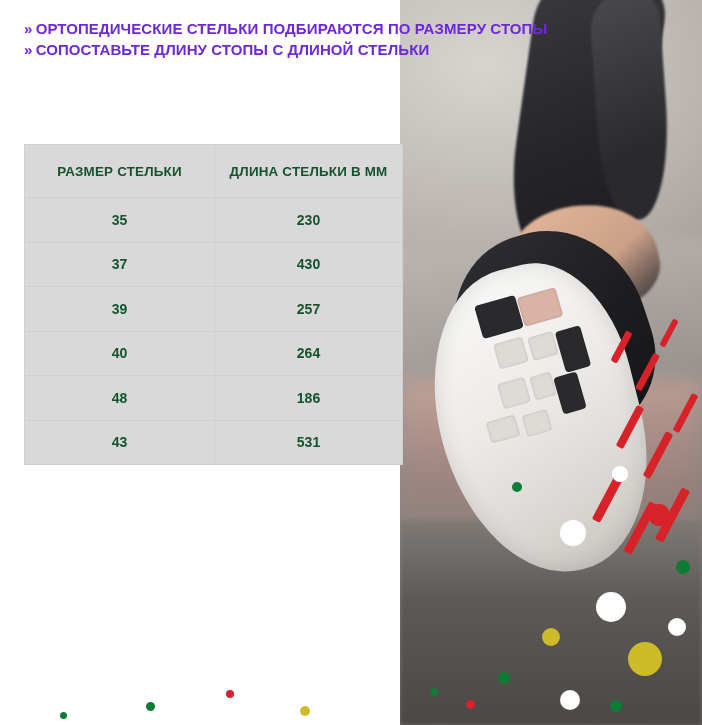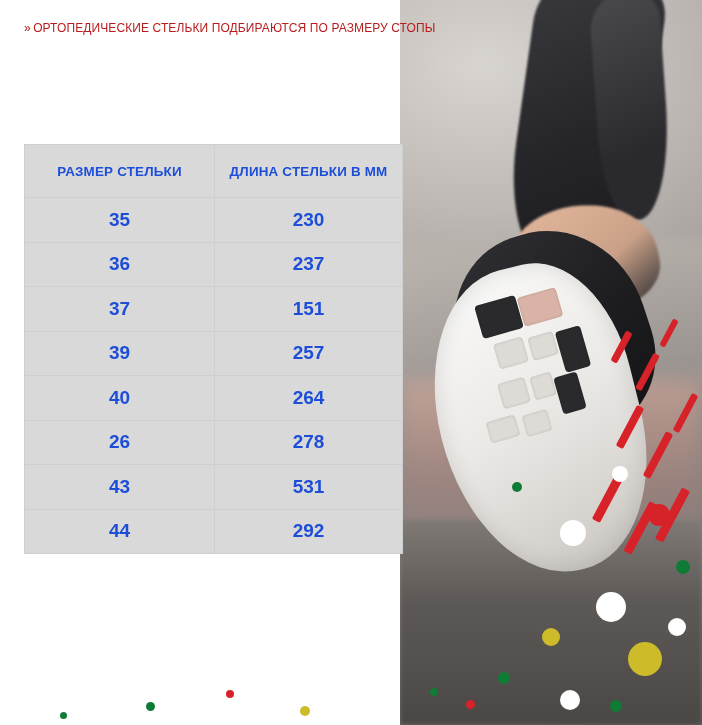--- a/index.html
+++ b/index.html
@@ -118,23 +118,23 @@
   }
 
   
   .header {
     position: absolute;
     left: 24px;
     top: 18px;
     width: 660px;
   }
   .hline {
-    color: #b91c1c;
-    font-size: 12px;
-    font-weight: normal;
+    color: #6d28d9;
+    font-size: 15px;
+    font-weight: bold;
     letter-spacing: 0.1px;
     line-height: 21px;
     white-space: nowrap;
     text-transform: uppercase;
   }
   .hline .marker { letter-spacing: -1px; }
   .hline.wrap { white-space: normal; line-height: 21px; }
 
   
   .table-wrap {
@@ -144,35 +144,35 @@
     width: 378px;
   }
   table.sizes {
     border-collapse: collapse;
     width: 378px;
     table-layout: fixed;
   }
   table.sizes th, table.sizes td {
     border: 1px solid #cfcfcf;
     text-align: center;
-    color: #1d4ed8;
+    color: #14532d;
     font-weight: bold;
   }
   table.sizes th {
     background: #d9d9d9;
     font-size: 13.4px;
     height: 52px;
     line-height: 17px;
     letter-spacing: 0.2px;
     padding: 0 4px;
     text-transform: uppercase;
   }
   table.sizes td {
     background: #d9d9d9;
-    font-size: 19px;
+    font-size: 14px;
     height: 43.5px;
     padding: 0;
   }
   table.sizes col.c1 { width: 190px; }
   table.sizes col.c2 { width: 188px; }
 </style>
 </head>
 <body>
 
 <div class="page">
@@ -226,64 +226,60 @@
   <div class="confetti" style="left:146px; top:702px; width:9px; height:9px; background:#0f7c35;"></div>
   <div class="confetti" style="left:226px; top:690px; width:8px; height:8px; background:#d8222a;"></div>
   <div class="confetti" style="left:300px; top:706px; width:10px; height:10px; background:#cdbb2a;"></div>
   <div class="confetti" style="left:60px; top:712px; width:7px; height:7px; background:#0f7c35;"></div>
 
   <div class="header">
     <div class="hline">
       <span class="marker">»</span>
       <span>Ортопедические стельки подбираются по размеру стопы</span>
     </div>
+    <div class="hline">
+      <span class="marker">»</span>
+      <span>Сопоставьте длину стопы с длиной стельки</span>
+    </div>
   </div>
 
   <div class="table-wrap">
     <table class="sizes">
       <colgroup>
           <col class="c1">
           <col class="c2">
         </colgroup>
       <thead>
         <tr>
           <th>Размер стельки</th>
           <th>Длина стельки в мм</th>
         </tr>
       </thead>
       <tbody>
         <tr>
           <td>35</td>
           <td>230</td>
         </tr>
         <tr>
-          <td>36</td>
-          <td>237</td>
-        </tr>
-        <tr>
           <td>37</td>
-          <td>151</td>
+          <td>430</td>
         </tr>
         <tr>
           <td>39</td>
           <td>257</td>
         </tr>
         <tr>
           <td>40</td>
           <td>264</td>
         </tr>
         <tr>
-          <td>26</td>
-          <td>278</td>
+          <td>48</td>
+          <td>186</td>
         </tr>
         <tr>
           <td>43</td>
           <td>531</td>
-        </tr>
-        <tr>
-          <td>44</td>
-          <td>292</td>
         </tr>
       </tbody>
     </table>
   </div>
 
 </div>
 
 </body></html>

